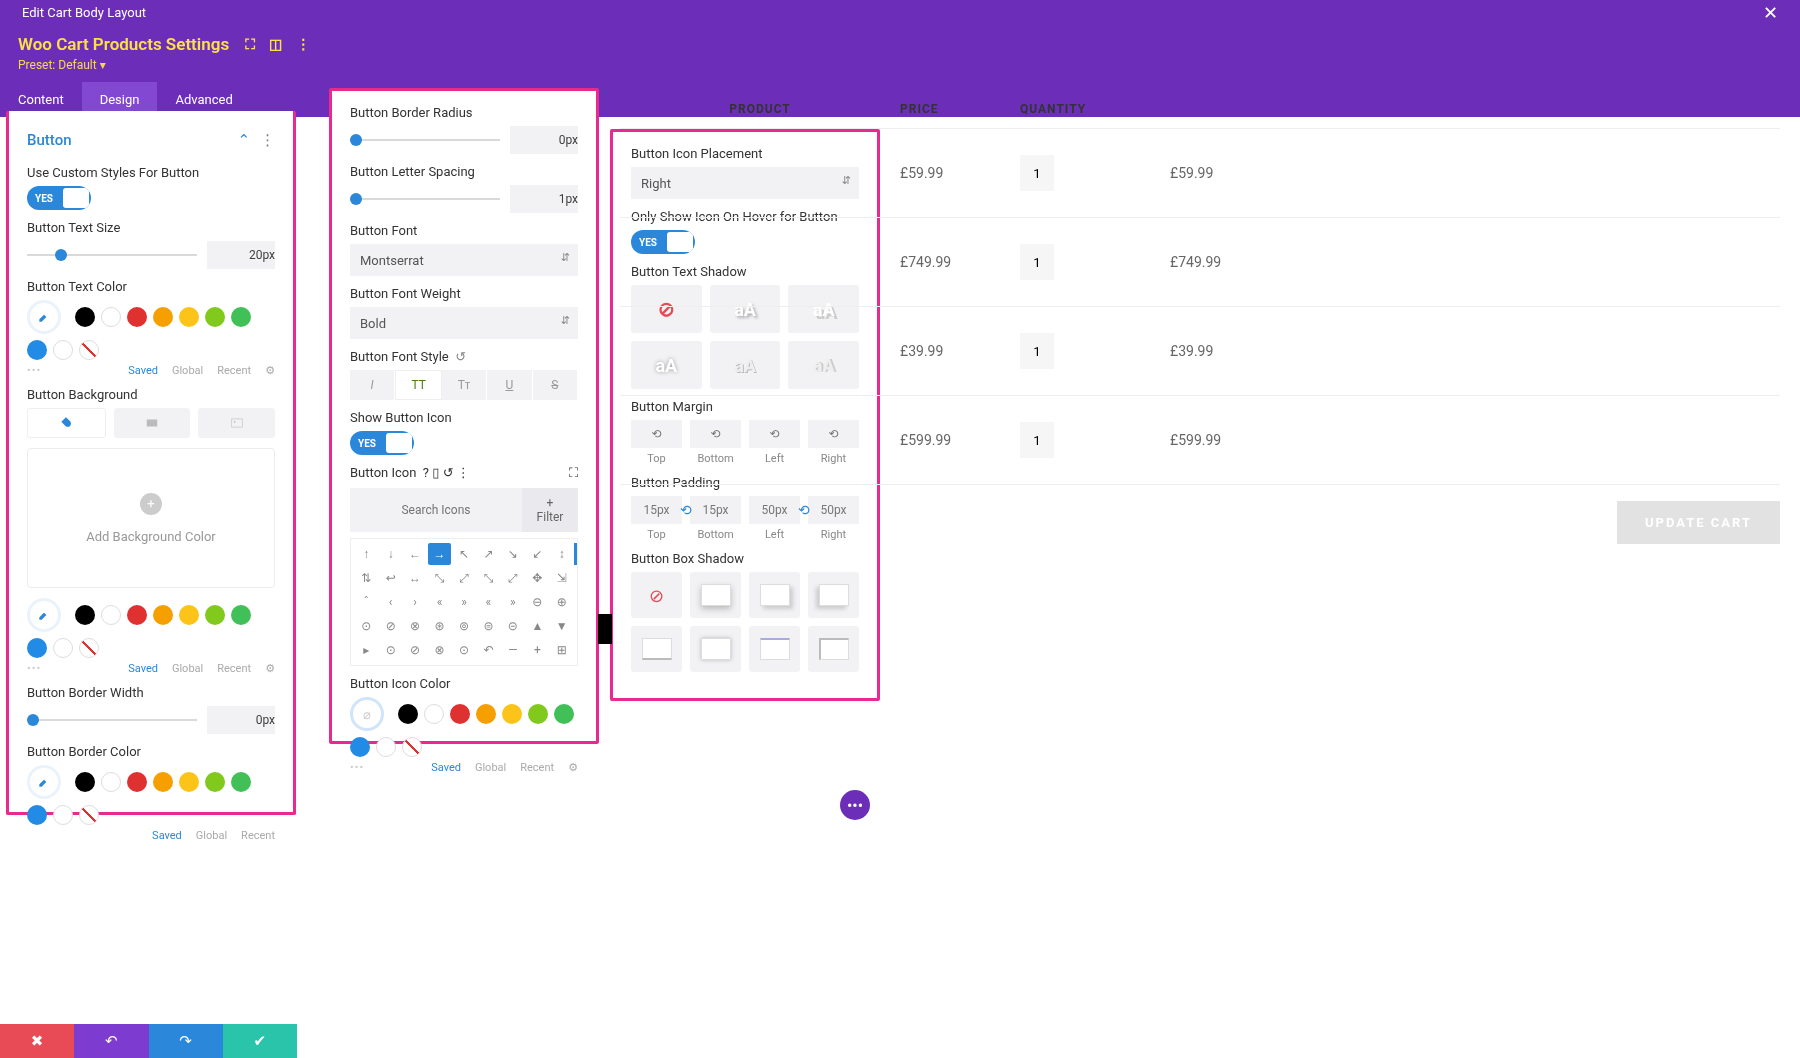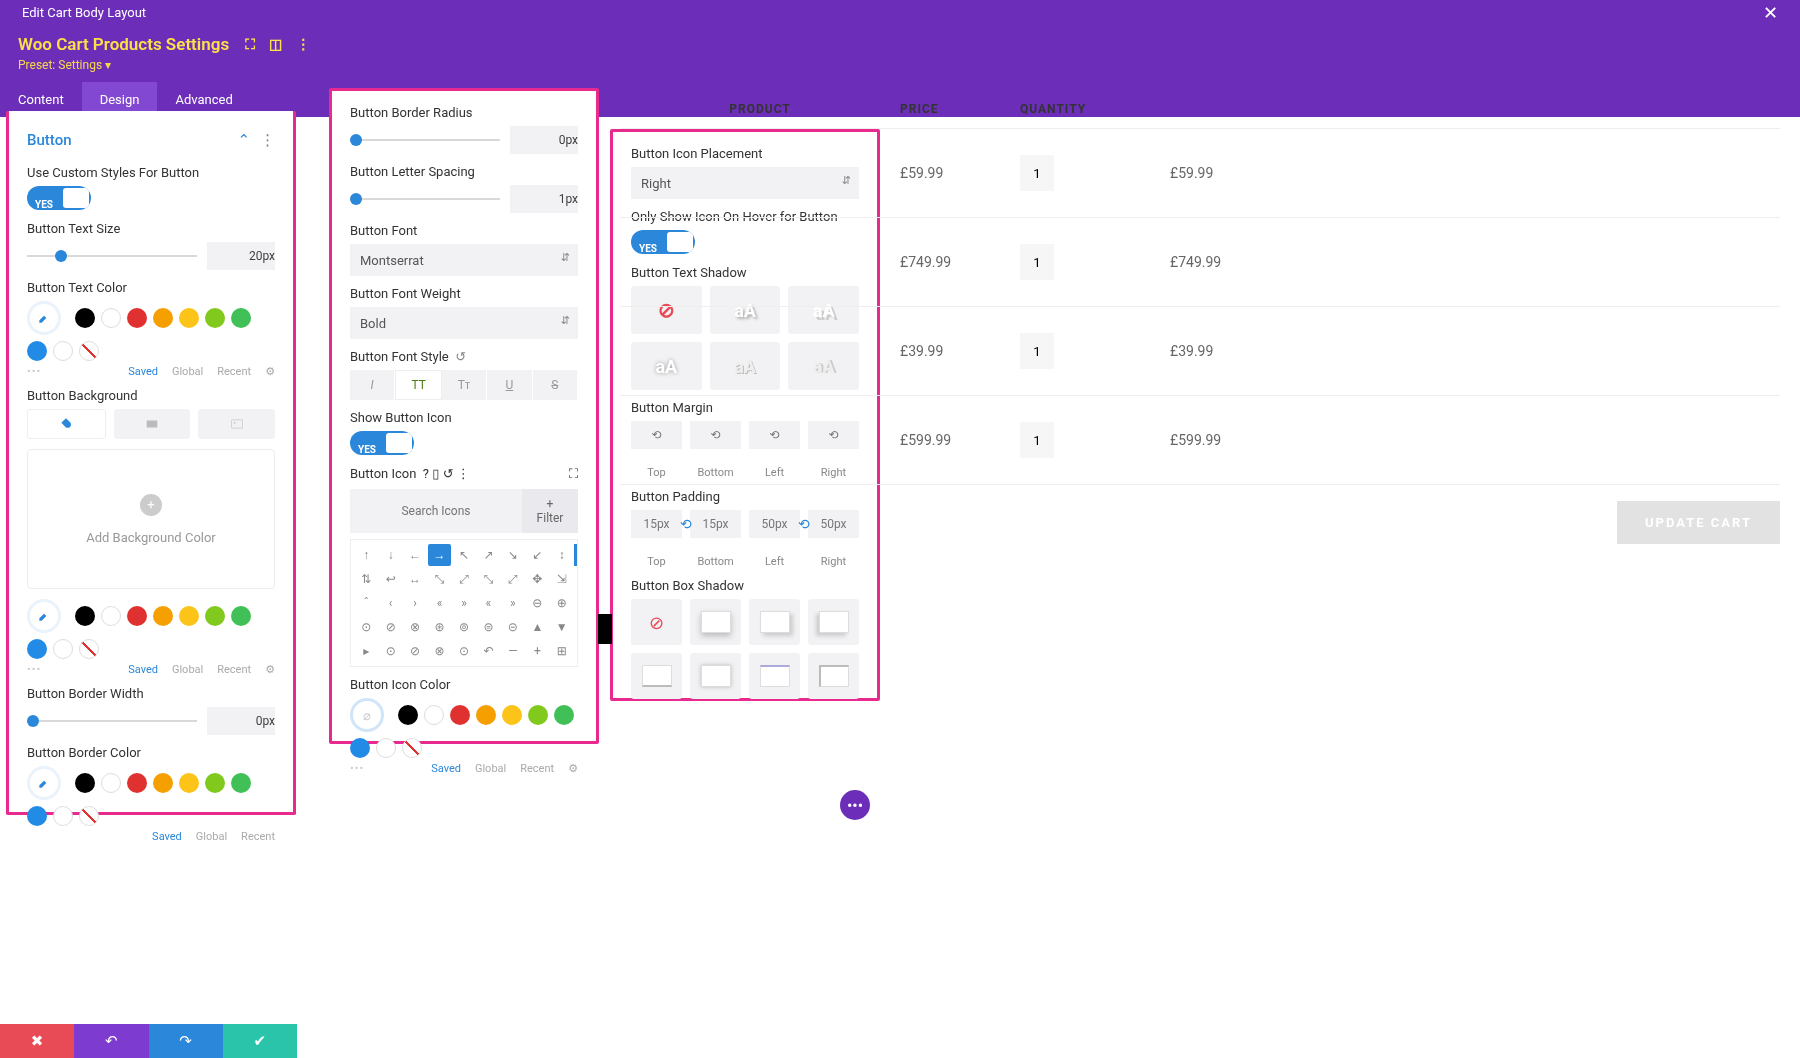--- a/index.html
+++ b/index.html
@@ -7,21 +7,21 @@
 .purple-bar{background:#6c2eb8;color:#fff;display:flex;align-items:center;justify-content:space-between;padding:4px 22px;height:24px;font-size:13px}
 .header2{background:#6c2eb8;color:#fde047;padding:10px 18px}
 .header2 .title{font-size:17px;font-weight:600;display:flex;align-items:center;gap:16px}
 .preset{font-size:12px;margin-top:4px;opacity:.95}
 .tabs{background:#6c2eb8;display:flex}
 .tabs div{padding:10px 18px;color:#fff;font-size:13px;cursor:pointer}
 .tabs .active{background:#8348d1}
 .section-head{display:flex;justify-content:space-between;align-items:center;color:#2b87da;font-size:15px;font-weight:500;padding:6px 0}
 .section-head .icons{display:flex;gap:10px;color:#7a7a7a}
 .lbl{font-size:13px;color:#333;margin:10px 0 6px}
-.toggle{display:inline-flex;align-items:flex-end;background:#2b87da;border-radius:14px;height:24px;padding:0;overflow:hidden}
+.toggle{display:inline-flex;align-items:center;background:#2b87da;border-radius:14px;height:24px;padding:0;overflow:hidden}
 .toggle .y{color:#fff;font-size:10px;font-weight:700;padding:0 8px}
 .toggle .knob{width:26px;height:20px;background:#fff;border-radius:3px;margin:2px}
 .slider-row{display:flex;align-items:center;gap:10px}
 .track{flex:1;height:2px;background:#d9d9d9;position:relative}
 .thumb{width:12px;height:12px;background:#2b87da;border-radius:50%;position:absolute;top:-5px;left:0}
 .valbox{width:68px;height:28px;background:#f2f2f5;border:none;text-align:right;color:#404040;font-size:12px}
 .swatches{display:flex;gap:6px;align-items:center;flex-wrap:wrap}
 .sw{width:20px;height:20px;border-radius:50%;cursor:pointer}
 .sw.ring{border:1px solid #ddd}
 .eyedrop{width:34px;height:34px;border:3px solid #eaf2fb;border-radius:50%;display:flex;align-items:center;justify-content:center;margin-right:8px}
@@ -54,21 +54,21 @@
 .icon-grid{display:grid;grid-template-columns:repeat(9,1fr);gap:2px;margin-top:6px;border:1px solid #eee;padding:4px;max-height:130px;overflow:hidden;position:relative}
 .icon-grid div{height:22px;display:flex;align-items:center;justify-content:center;color:#888;font-size:12px;cursor:pointer}
 .icon-grid .sel-icon{background:#2b87da;color:#fff;border-radius:2px}
 .scroll-ind{position:absolute;right:0;top:4px;width:3px;height:30px;background:#2b87da}
 .shadow-grid{display:grid;grid-template-columns:repeat(3,1fr);gap:8px}
 .shadow-grid .cell{height:48px;background:#f2f2f5;border-radius:3px;display:flex;align-items:center;justify-content:center;font-size:18px;font-weight:700;color:#ddd}
 .shadow-grid .none{color:#e84b56;font-size:20px}
 .margin-row{display:flex;gap:8px}
 .margin-row .mbox{flex:1;text-align:center}
 .margin-row input{width:100%;height:28px;background:#f2f2f5;border:none;text-align:center;font-size:12px;color:#777}
-.margin-row .mlbl{font-size:11px;color:#888;margin-top:17px}
+.margin-row .mlbl{font-size:11px;color:#888;margin-top:4px}
 .link-icon{color:#2b87da;font-size:14px}
 .box-grid{display:grid;grid-template-columns:repeat(4,1fr);gap:8px}
 .box-grid .bc{height:46px;background:#f2f2f5;border-radius:3px;display:flex;align-items:center;justify-content:center}
 .box-grid .inner{width:30px;height:22px;background:#fff;border:1px solid #ddd}
 
 .preview{position:absolute;left:620px;top:90px;right:20px}
 .cart-head{display:flex;font-size:12px;font-weight:700;letter-spacing:1px;color:#333;padding:12px 0;border-bottom:1px solid #eee}
 .ch-prod{flex:0 0 280px;text-align:center}
 .ch-price{flex:0 0 120px}
 .ch-qty{flex:0 0 150px}
@@ -89,21 +89,21 @@
 </div>
 <div class="header2">
   <div class="title">
     <span>Woo Cart Products Settings</span>
     <span class="hdr-icons">
       <span>⛶</span>
       <span>◫</span>
       <span>⋮</span>
     </span>
   </div>
-  <div class="preset">Preset: Settings ▾</div>
+  <div class="preset">Preset: Default ▾</div>
 </div>
 <div class="tabs">
   <div>Content</div>
   <div class="active">Design</div>
   <div>Advanced</div>
 </div>
 
 <div class="float-panel" id="p1">
   <div class="section-head">
     <span>Button</span>

